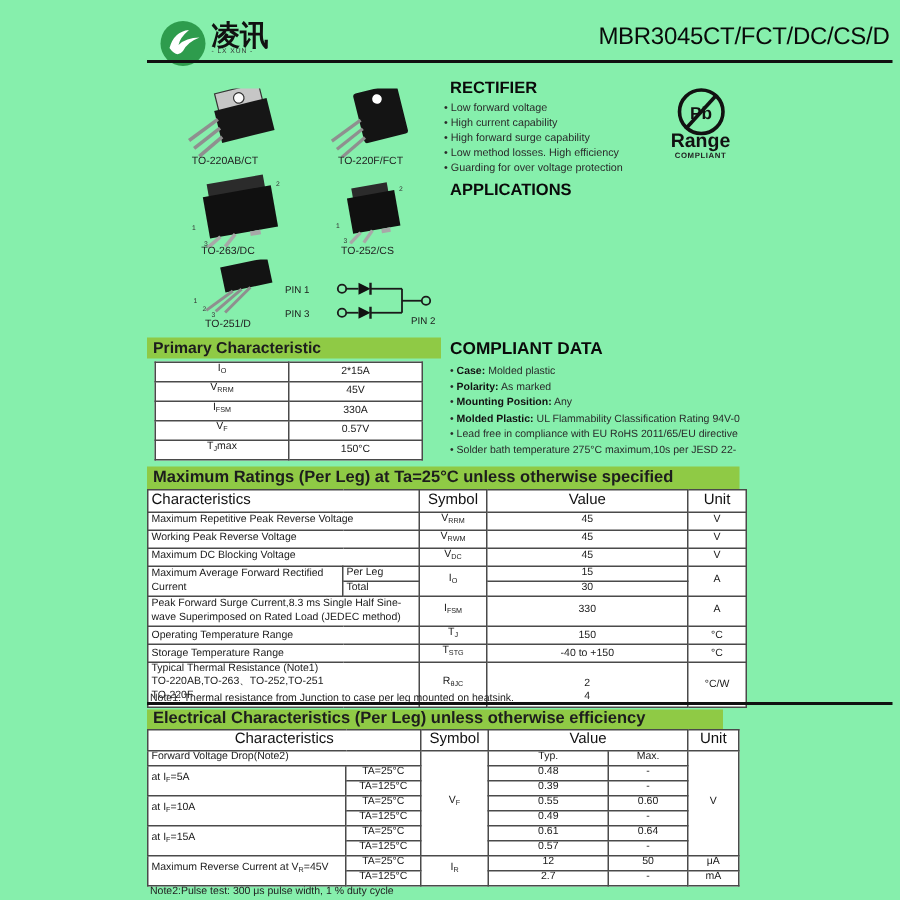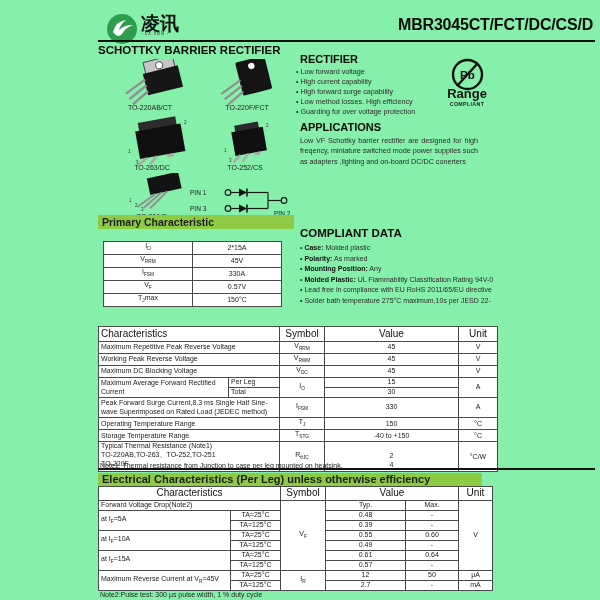--- a/index.html
+++ b/index.html
@@ -2,21 +2,21 @@
 <html><head>
 <meta charset="utf-8">
 <style>
   *{box-sizing:border-box;margin:0;padding:0}
   html,body{background:#fff}
   body{font-family:"Liberation Sans","DejaVu Sans",sans-serif;color:#1a1a1a}
   #page{position:relative;width:600px;height:600px;background:#86efac;outline:1px solid #e3e3e3;overflow:hidden}
   .abs{position:absolute}
 
   
-  #part-number{position:absolute;top:16px;right:7px;font-size:16px;font-weight:bold;color:#0a0a0a;letter-spacing:-0.2px}
+  #part-number{position:absolute;top:16px;right:7px;font-size:16px;font-weight:normal;color:#0a0a0a;letter-spacing:-0.2px}
   #logo-cn{position:absolute;left:141px;top:11px;font-size:19px;font-weight:bold;color:#111}
   #logo-sub{position:absolute;left:141px;top:31px;font-size:4.5px;color:#333;letter-spacing:0.6px}
   #header-rule{position:absolute;left:98px;top:40px;width:497px;height:2px;background:#111}
   #subtitle{position:absolute;left:98px;top:44px;font-size:11.5px;font-weight:bold;color:#0a0a0a}
 
   
   .sec-title{position:absolute;font-size:11px;font-weight:bold;color:#0a0a0a}
 
   .pkg-label{position:absolute;font-size:7px;color:#222;text-align:center;width:80px}
 
@@ -51,21 +51,20 @@
 <div id="page">
 
   <svg class="abs" style="left:106px;top:13px" width="32" height="32" viewBox="0 0 32 32">
     <circle cx="16" cy="16" r="15" fill="#2e9c4d"></circle>
     <path d="M7,19 Q10,8 20,7 Q14,12 13,17 Q18,12 27,12 Q19,15 16,21 Q12,26 7,19 Z" fill="#ffffff"></path>
   </svg>
   <div id="logo-cn">凌讯</div>
   <div id="logo-sub">- LX XUN -</div>
   <div id="part-number">MBR3045CT/FCT/DC/CS/D</div>
   <div id="header-rule"></div>
-  <div id="subtitle">SCHOTTKY BARRIER RECTIFIER</div>
 
   <svg class="abs" style="left:118px;top:59px" width="68" height="46" viewBox="0 0 68 46">
     <g transform="rotate(-14 34 23)">
       <rect x="30" y="2" width="30" height="13" fill="#c6c6c6" stroke="#333" stroke-width="0.8"></rect>
       <circle cx="45" cy="8.5" r="3.5" fill="#fafafa" stroke="#333" stroke-width="0.8"></circle>
       <rect x="27" y="13" width="36" height="22" fill="#161616"></rect>
       <line x1="28" y1="19" x2="6" y2="28" stroke="#8f8f8f" stroke-width="2.4"></line>
       <line x1="28" y1="25" x2="8" y2="34" stroke="#8f8f8f" stroke-width="2.4"></line>
       <line x1="28" y1="31" x2="10" y2="40" stroke="#8f8f8f" stroke-width="2.4"></line>
     </g>
@@ -154,23 +153,22 @@
 
   <svg class="abs" style="left:451px;top:58px" width="33" height="33" viewBox="0 0 33 33">
     <circle cx="16.5" cy="16.5" r="14.5" fill="none" stroke="#111" stroke-width="2.4"></circle>
     <text x="9" y="21" font-size="11.5" font-weight="bold" fill="#111">Pb</text>
     <line x1="6" y1="28" x2="27" y2="5" stroke="#111" stroke-width="2.4"></line>
   </svg>
   <div id="rohs-name">Range</div>
   <div id="rohs-compliant">COMPLIANT</div>
 
   <div class="sec-title" style="left:300px;top:121px">APPLICATIONS</div>
-  <div id="app-text">Low VF Schottky barrier rectifier are designed for high freqency, miniature switched mode power supplies such as adapters ,lighting and on-board DC/DC conerters</div>
-
-  <div class="gbar" style="left:98px;top:215px;width:196px;height:14px;font-size:10.5px;line-height:14px">Primary Characteristic</div>
+
+  <div class="gbar" style="left:98px;top:225px;width:196px;height:14px;font-size:10.5px;line-height:14px">Primary Characteristic</div>
   <table class="tbl" style="left:103px;top:241px;width:178px">
     <colgroup>
         <col style="width:89px">
         <col style="width:89px">
       </colgroup>
     <tbody>
         <tr style="height:13px">
       <td><span>I</span><sub>O</sub><span></span></td>
       <td>2*15A</td>
     </tr>
@@ -196,20 +194,21 @@
   <div class="sec-title" style="left:300px;top:227px;font-size:11.5px">COMPLIANT DATA</div>
   <div class="mlist">
     <div class="mitem"><b>Case:</b><span> Molded plastic</span></div>
     <div class="mitem"><b>Polarity:</b><span> As marked</span></div>
     <div class="mitem"><b>Mounting Position:</b><span> Any</span></div>
     <div class="mitem"><b>Molded Plastic:</b><span> UL Flammability Classification Rating 94V-0</span></div>
     <div class="mitem"><b></b><span>Lead free in compliance with EU RoHS 2011/65/EU directive</span></div>
     <div class="mitem"><b></b><span>Solder bath temperature 275°C maximum,10s  per JESD 22-</span></div>
   </div>
 
+  <div class="gbar" style="left:98px;top:311px;width:395px;height:15px;font-size:11px;line-height:15px">Maximum Ratings (Per Leg) at Ta=25°C unless otherwise specified</div>
   <table class="tbl" style="left:98px;top:326px;width:399px">
     <colgroup>
         <col style="width:130px">
         <col style="width:51px">
         <col style="width:45px">
         <col style="width:134px">
         <col style="width:39px">
       </colgroup>
     <tbody>
         <tr style="height:15px">

